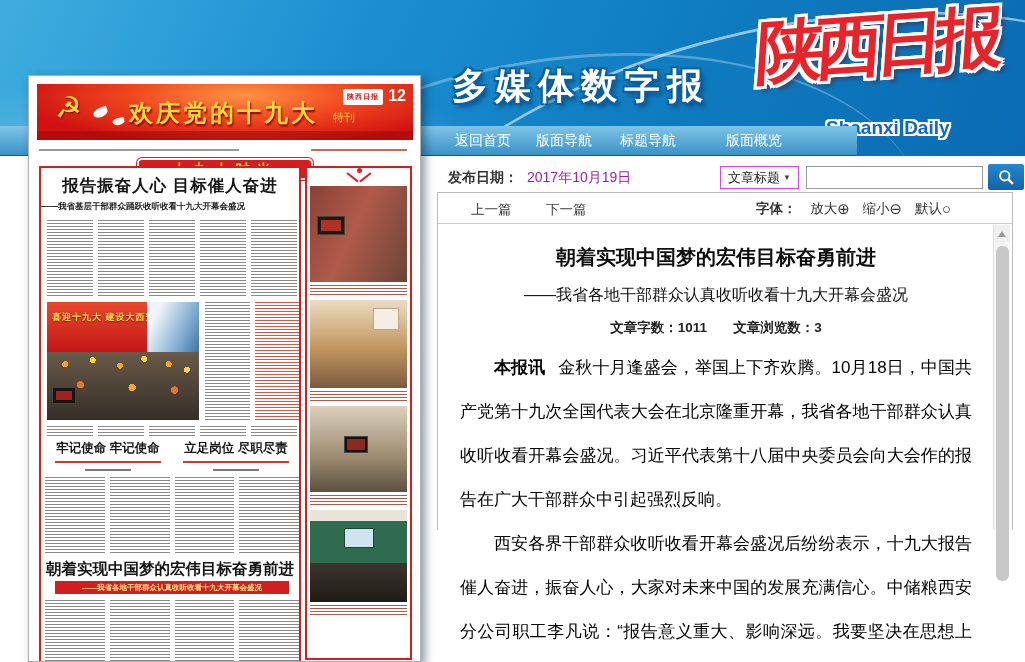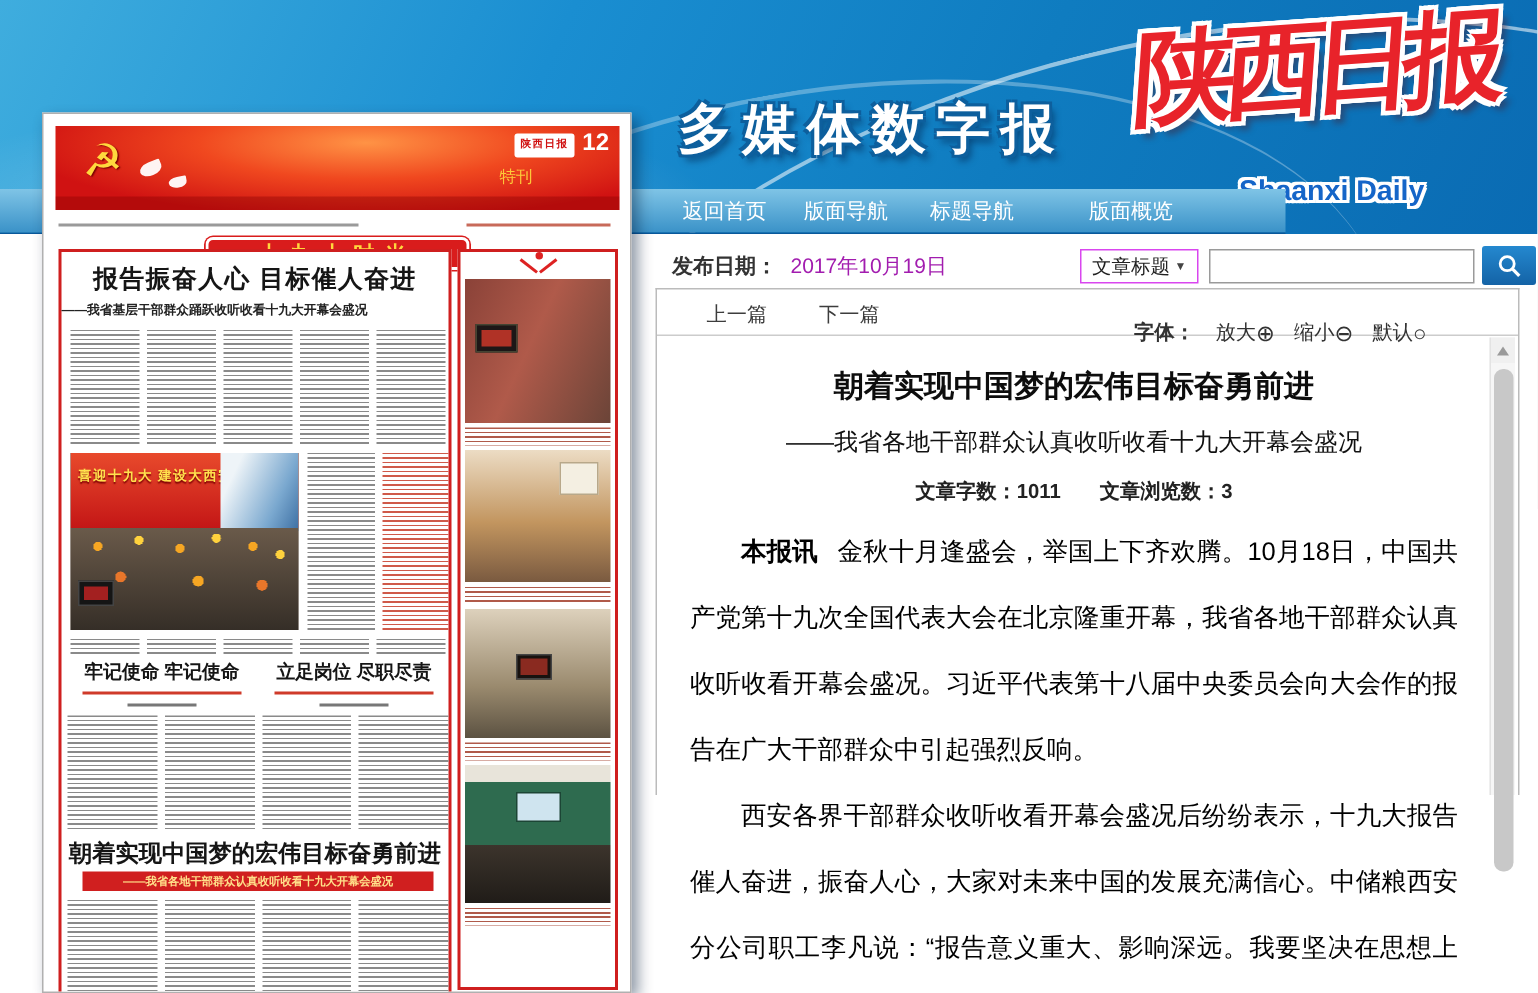--- a/index.html
+++ b/index.html
@@ -111,21 +111,21 @@
     display:flex; align-items:center; justify-content:space-between; padding:0 7px; font-size:13px; color:#222; cursor:pointer; }
   .cat-select .arr { font-size:8px; color:#444; }
   .search-input { position:absolute; left:806px; top:166px; width:177px; height:23px; border:1px solid #9a9a9a; font-size:13px; padding:0 6px; outline:none; }
   .search-btn { position:absolute; left:988px; top:164px; width:36px; height:26px; border:none; border-radius:2px;
     background:linear-gradient(#2488cf,#1463a6); display:flex; align-items:center; justify-content:center; cursor:pointer; }
 
   
   .panel { position:absolute; left:437px; top:192px; width:576px; height:338px; border:1px solid #bbb; border-bottom:none; background:#fff; }
   .panel-bar { position:relative; height:31px; border-bottom:1px solid #ccc; }
   .pb-link { position:absolute; top:8px; font-size:13.5px; color:#3d3d3d; cursor:pointer; }
-  .fontctl { position:absolute; left:318px; top:20px; font-size:13.5px; color:#333; white-space:nowrap; }
+  .fontctl { position:absolute; left:318px; top:7px; font-size:13.5px; color:#333; white-space:nowrap; }
   .fontctl b { font-weight:bold; margin-right:10px; }
   .fctl { cursor:pointer; margin-right:9px; }
   .fctl .ic { font-size:15px; vertical-align:-1px; }
   .vscroll { position:absolute; top:32px; right:2px; width:17px; bottom:0; background:#f6f6f6; border-left:1px solid #e3e3e3; }
   .varrow { height:17px; display:flex; align-items:center; justify-content:center; background:#f0f0f0; cursor:pointer; }
   .varrow i { width:0; height:0; border-left:4px solid transparent; border-right:4px solid transparent; border-bottom:6px solid #9a9a9a; }
   .vthumb { position:absolute; left:2px; top:21px; width:13px; height:335px; background:#c8c8c8; border-radius:6px; cursor:pointer; }
   .content { position:absolute; left:22px; top:32px; width:512px; }
   .a-title { text-align:center; margin-top:19px; font-size:20px; font-weight:bold; color:#0d0d0d; }
   .a-sub { text-align:center; margin-top:14px; font-size:16px; color:#111; }
@@ -153,20 +153,21 @@
       <span class="nav-link" style="left:620px">标题导航</span>
       <span class="nav-link" style="left:726px">版面概览</span>
     </div>
   </div>
 
   <div class="paper">
     <div class="p-banner">
       <span class="p-emblem">☭</span>
       <i class="dove dove1"></i>
       <i class="dove dove2"></i>
+      <span class="p-banner-title">欢庆党的十九大</span>
       <span class="p-banner-tag">特刊</span>
       <span class="p-minihead">陕西日报</span>
       <span class="p-pagenum">12</span>
     </div>
     <div class="p-infoline">
       <i class="g1"></i>
         <i class="g2"></i>
     </div>
     <div class="p-badge">十九大时光</div>
 

